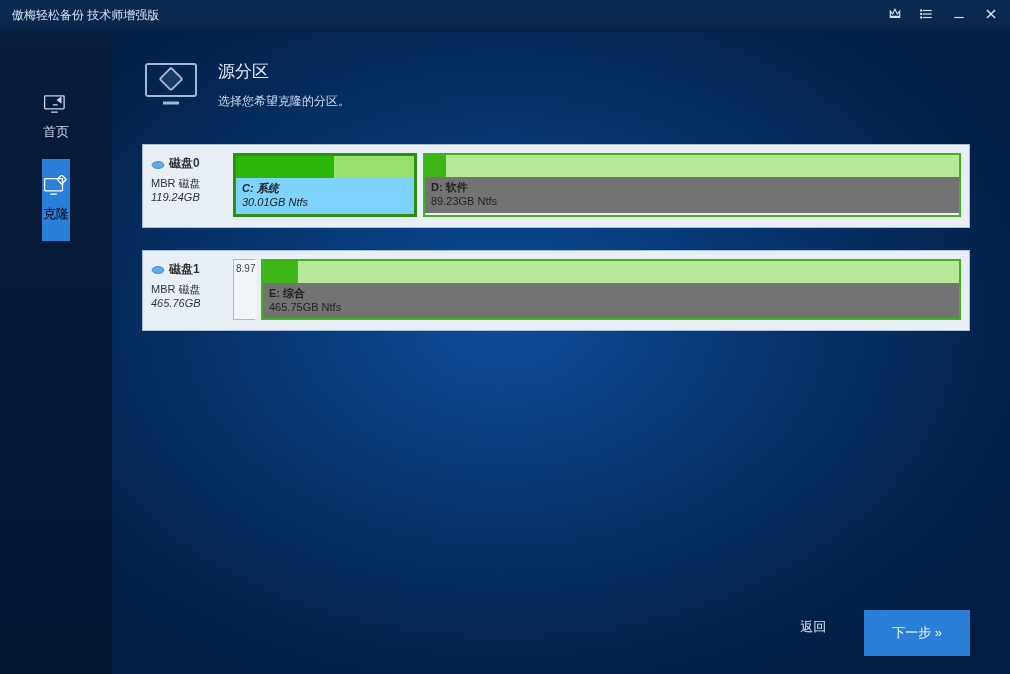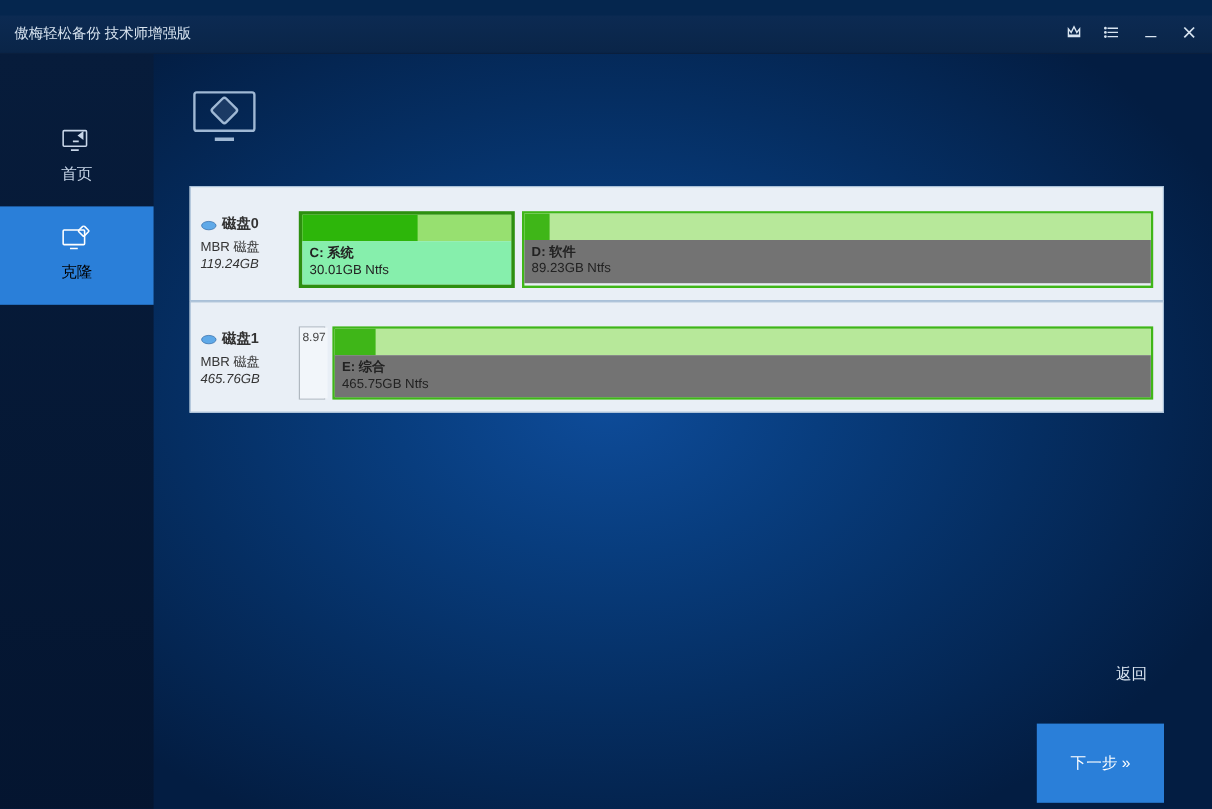--- a/index.html
+++ b/index.html
@@ -7,38 +7,38 @@
 
 .titlebar {
   height: 32px;
   background: linear-gradient(to bottom, #0c2a52, #0a2548);
   display: flex;
   align-items: center;
   padding: 0 12px;
   color: #d8e4f0;
   font-size: 12px;
   border-bottom: 1px solid #0a1f3d;
-  margin-top: 13px;
 }
 .titlebar-title { flex: 1; }
 .titlebar-actions { display: flex; gap: 18px; align-items: center; }
 .titlebar-actions span { cursor: pointer; font-size: 14px; }
 
 .app-body {
   display: flex;
   height: 642px;
   background: radial-gradient(ellipse at 50% 45%, #0e4c9a 0%, #083d7e 25%, #052e62 50%, #031d42 80%);
 }
 
 .sidebar {
-  width: 128px;
+  width: 112px;
   background: linear-gradient(to bottom, #071c3b, #041530);
   display: flex;
   flex-direction: column;
   padding-top: 45px;
+  align-items: center;
 }
 .sidebar-item {
   display: flex;
   flex-direction: column;
   align-items: center;
   gap: 8px;
   padding: 16px 0 18px 0;
   color: #c8d6e8;
   font-size: 13px;
   cursor: pointer;
@@ -54,21 +54,22 @@
 
 .header-row { display: flex; align-items: flex-start; gap: 18px; margin-bottom: 34px; }
 .header-icon-box { width: 58px; height: 48px; display: flex; align-items: center; justify-content: center; }
 .header-texts { color: #e8eef6; }
 .page-title { font-size: 17px; font-weight: 400; margin-bottom: 10px; }
 .page-subtitle { font-size: 12px; color: #cfdceb; }
 
 .disk-card {
   background: #e9eff6;
   border: 1px solid #a9c0d8;
-  padding: 20px 8px 10px 8px;
+  margin-bottom: 22px;
+  padding: 8px 8px 10px 8px;
   display: flex;
   gap: 10px;
 }
 .disk-info {
   width: 72px;
   font-size: 11px;
   color: #333;
   padding-top: 2px;
 }
 .disk-name-row { display: flex; align-items: center; gap: 4px; font-weight: bold; font-size: 12px; margin-bottom: 4px; }
@@ -89,53 +90,52 @@
 .partition-used { background: #3fb618; height: 100%; }
 .partition.selected .partition-bar { background: #97e070; }
 .partition.selected .partition-used { background: #2db60a; }
 .partition-label {
   background: #737373;
   padding: 3px 6px 4px 6px;
   font-size: 11px;
   color: #222;
   line-height: 1.3;
 }
-.partition.selected .partition-label { background: #86efac; }
+.partition.selected .partition-label { background: #7dd3fc; font-style: italic; }
 .part-name { font-weight: bold; display: block; }
 
 .small-partition {
   width: 22px;
   border: 1px solid #b0b8c0;
   display: flex;
   font-size: 10px;
   color: #444;
 }
 .small-partition .sp-bar { height: 22px; background: #f2f2f2; }
 .small-partition .sp-lab { padding: 3px 2px; background: #f2f6fa; text-align: left; }
 
 .footer {
   position: absolute;
   bottom: 18px;
   right: 40px;
   display: flex;
-  align-items: flex-end;
+  align-items: flex-start;
   gap: 24px;
-  flex-direction: column;
 }
 .btn-back {
   color: #dbe6f2;
   font-size: 13px;
   cursor: pointer;
   padding: 8px 14px;
 }
 .btn-next {
   background: #2a7fd9;
   color: #fff;
   font-size: 13px;
-  padding: 24px 28px;
+  padding: 14px 28px;
   cursor: pointer;
   border: none;
 }
 </style>
 </head>
 <body>
 
 <div class="titlebar">
   <span class="titlebar-title">傲梅轻松备份 技术师增强版</span>
   <div class="titlebar-actions">
@@ -196,20 +196,24 @@
   <div class="main">
 
     <div class="header-row">
       <div class="header-icon-box">
         <svg width="56" height="46" viewBox="0 0 56 46" fill="none" stroke="#9fb8d4" stroke-width="2">
           <rect x="3" y="3" width="50" height="32" rx="2"></rect>
           <line x1="20" y1="42" x2="36" y2="42" stroke-width="3"></line>
           <rect x="20" y="10" width="16" height="16" rx="2" transform="rotate(45 28 18)" fill="#9fb8d4" fill-opacity="0.15"></rect>
         </svg>
       </div>
+      <div class="header-texts">
+        <div class="page-title">源分区</div>
+        <div class="page-subtitle">选择您希望克隆的分区。</div>
+      </div>
     </div>
 
     <div class="disk-card">
       <div class="disk-info">
         <div class="disk-name-row">
           <span class="disk-icon">
             <svg width="14" height="10" viewBox="0 0 14 10">
                 <ellipse cx="7" cy="5" rx="6" ry="3.5" fill="#5fa9e8" stroke="#2f6aa8" stroke-width="0.6"></ellipse>
               </svg>
           </span>

